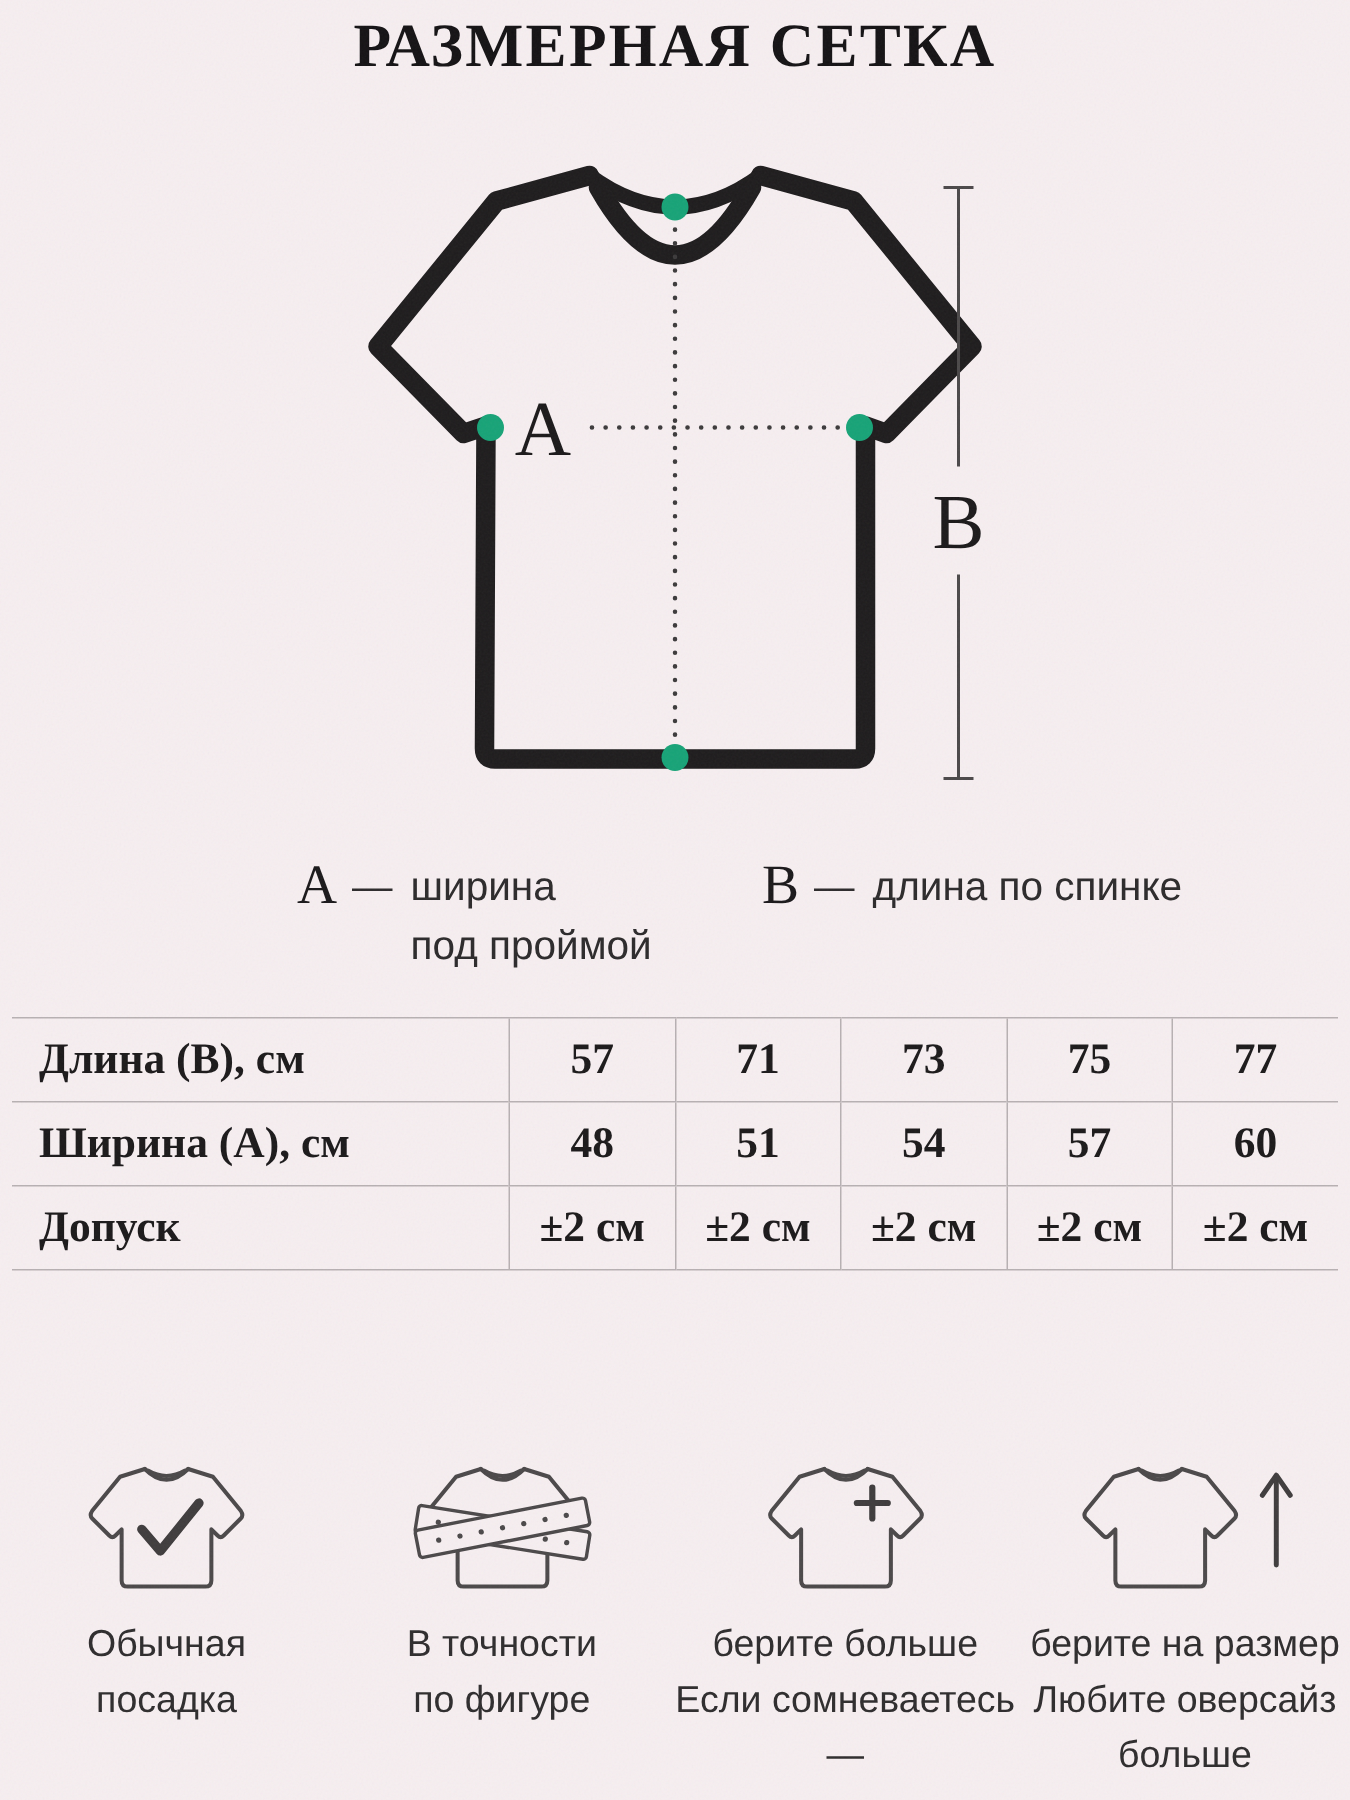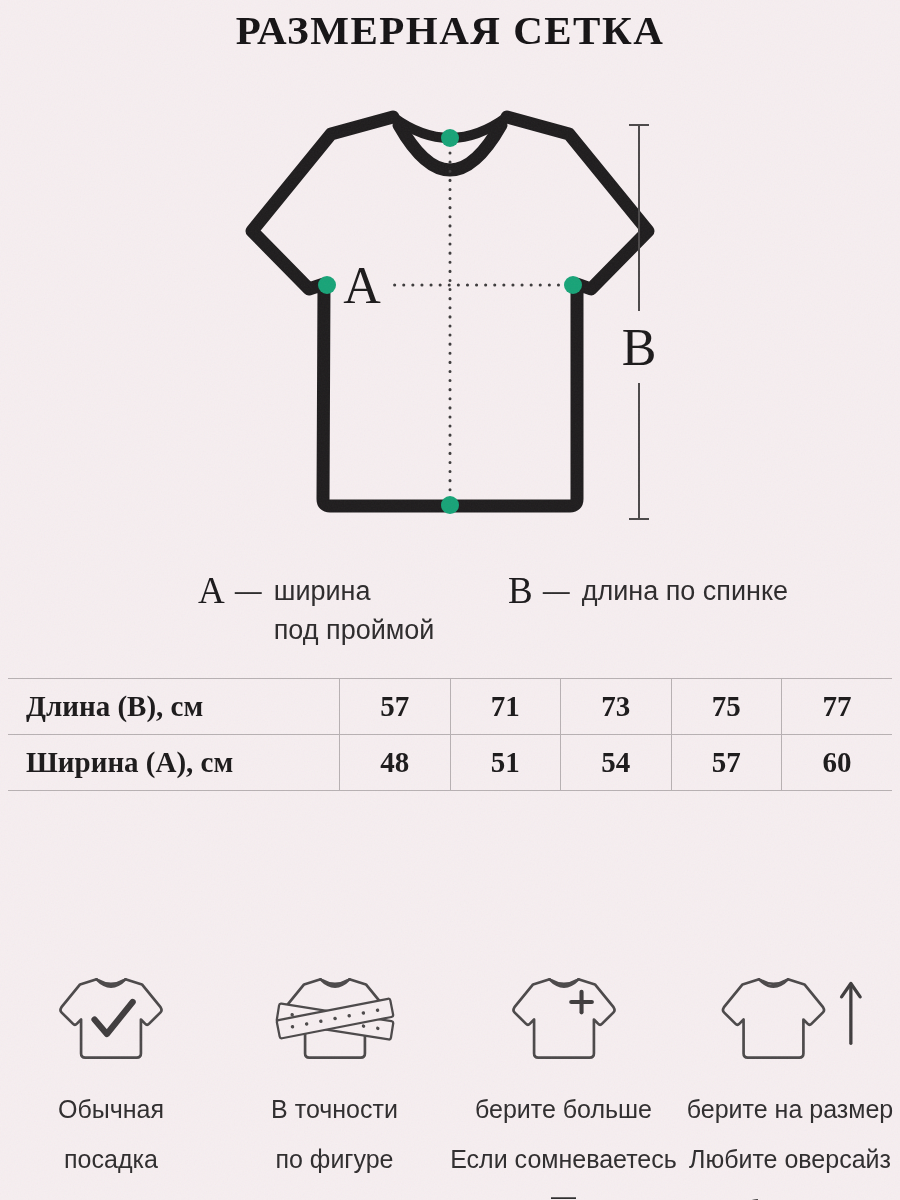--- a/index.html
+++ b/index.html
@@ -57,21 +57,21 @@
   .size-table td:first-child,.size-table th:first-child{
     text-align:left;padding-left:18px;width:37.5%;
   }
   .size-table td+td,.size-table th+th{border-left:1.5px solid #b7b0b2;width:12.5%;}
 
   
   .footer{position:absolute;top:950px;left:0;width:900px;height:250px;display:grid;grid-template-columns:222px 225px 233px 220px;}
   .footer-item{display:flex;flex-direction:column;align-items:center;padding-top:16px;}
   .footer-icon{height:104px;display:flex;align-items:center;justify-content:center;}
   .caption{margin-top:8px;text-align:center;}
-  .caption-line{font-size:25px;line-height:37px;color:#2e2c2d;margin-top:13px;}
+  .caption-line{font-size:25px;line-height:37px;color:#2e2c2d;}
 </style>
 </head>
 <body>
 
 <div class="page">
 
   <svg class="noise" aria-hidden="true">
     <filter id="paperNoise">
         <feTurbulence type="fractalNoise" baseFrequency="0.7" numOctaves="2" stitchTiles="stitch"></feTurbulence>
       </filter>
@@ -139,20 +139,28 @@
       <td>77</td>
     </tr>
     <tr>
       <td>Ширина (A), см</td>
       <td>48</td>
       <td>51</td>
       <td>54</td>
       <td>57</td>
       <td>60</td>
     </tr>
+    <tr>
+      <td>Допуск</td>
+      <td>±2 см</td>
+      <td>±2 см</td>
+      <td>±2 см</td>
+      <td>±2 см</td>
+      <td>±2 см</td>
+    </tr>
   </tbody>
     </table>
 
   <div class="footer">
 
     <div class="footer-item">
       <div class="footer-icon">
         <svg width="124" height="98" viewBox="0 0 120 95">
           <g fill="none" stroke="#4b4849" stroke-width="2.6" stroke-linejoin="round" stroke-linecap="round">
             <path d="M46,10 L30,15 L12,37 Q10,40 12,42 L23,53 Q25,55 27,53 L31,49 L31,82 Q31,86 35,86 L85,86 Q89,86 89,82 L89,49 L93,53 Q95,55 97,53 L108,42 Q110,40 108,37 L90,15 L74,10"></path>

